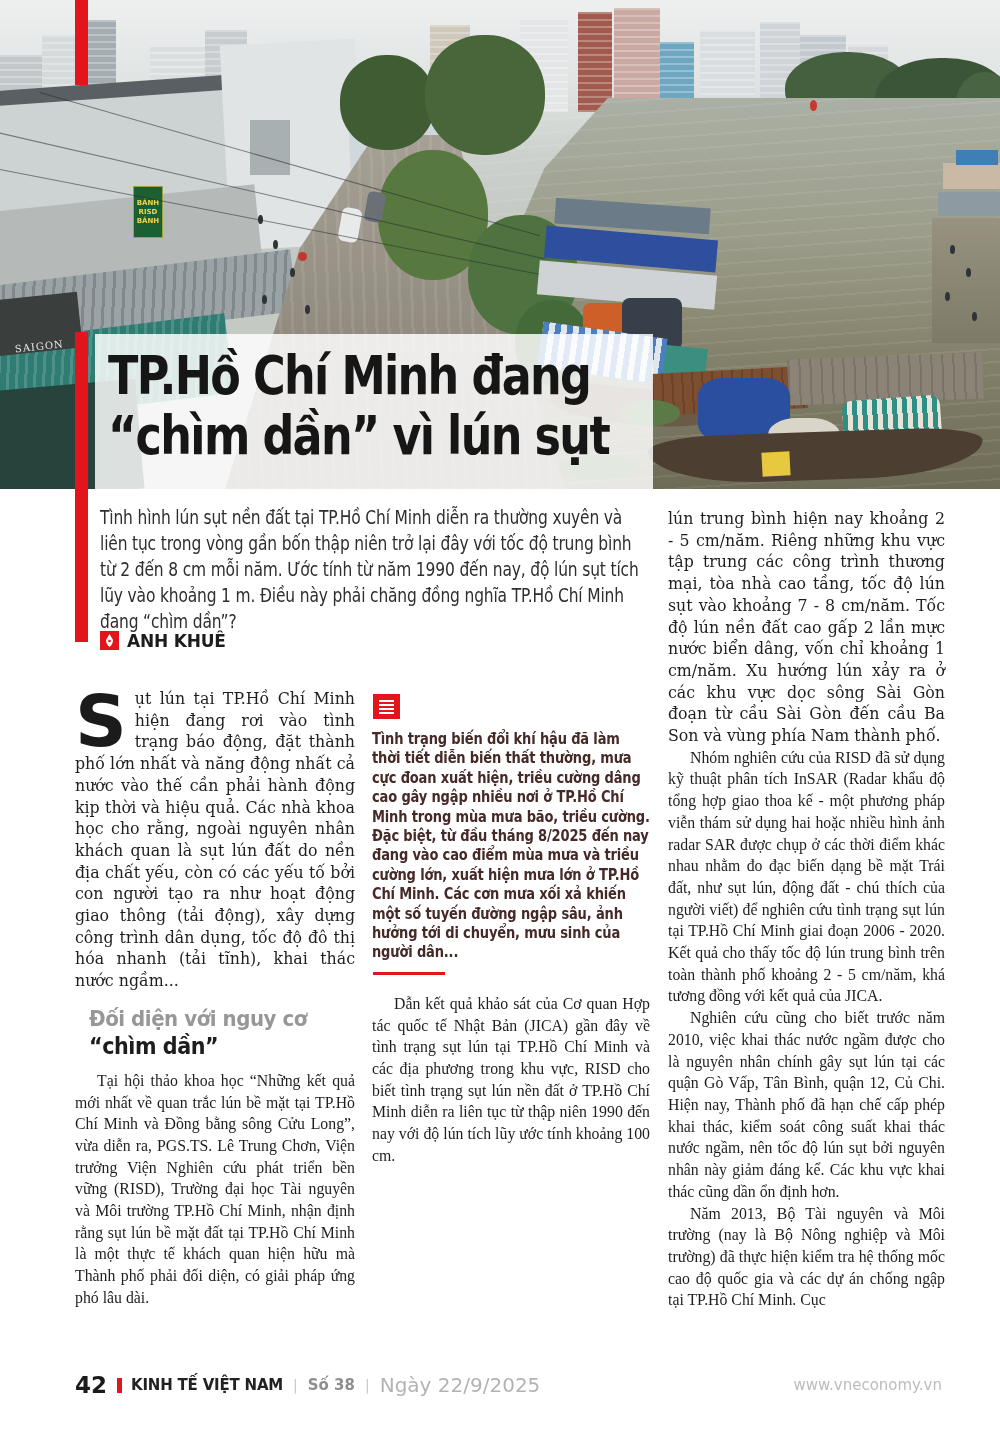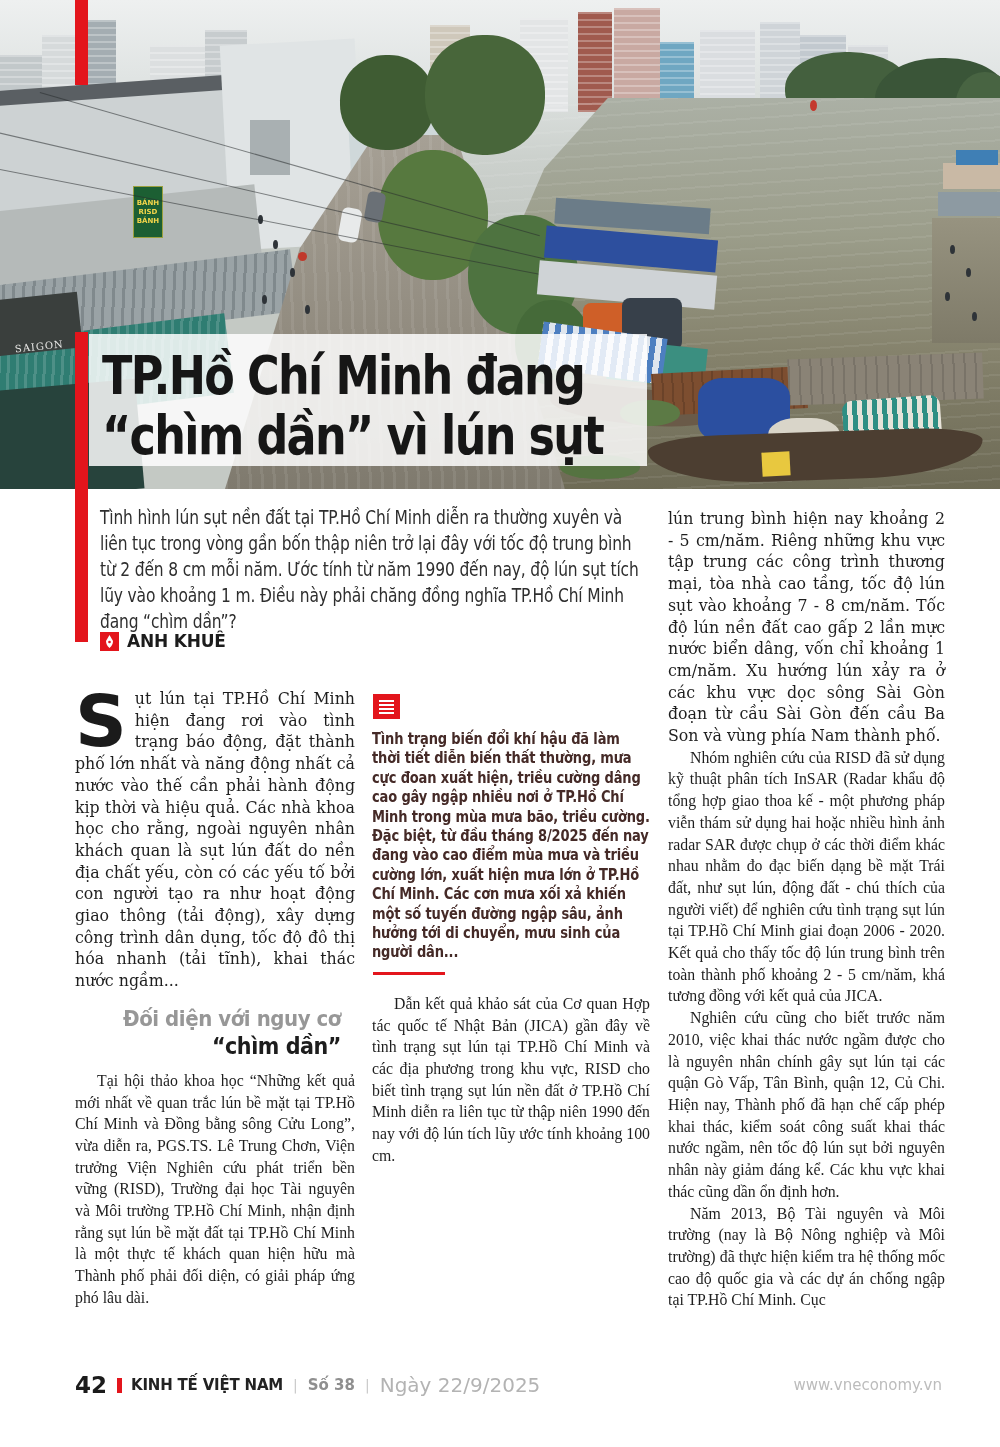--- a/index.html
+++ b/index.html
@@ -9,47 +9,47 @@
 
   
   #photo{position:absolute;left:0;top:0;width:1000px;height:489px;overflow:hidden;
          background:linear-gradient(180deg,#eef0f0 0%,#e0e4e3 16%,#ccd1cd 32%,#c4c9c4 45%);}
   .bld{position:absolute;background-image:repeating-linear-gradient(180deg,rgba(255,255,255,.28) 0 2px,rgba(0,0,0,0) 2px 7px);}
   .blob{position:absolute;border-radius:48%;}
   .wire{position:absolute;height:1px;background:rgba(40,44,46,.55);}
   .dotp{position:absolute;width:5px;height:9px;border-radius:50%;background:#2e3338;}
 
   
-  #band{position:absolute;left:89px;top:334px;width:558px;height:132px;
+  #band{position:absolute;left:95px;top:334px;width:558px;height:155px;
         background:rgba(255,255,255,.84);}
   .hline{font-weight:bold;font-size:53px;line-height:60px;color:#161616;
          letter-spacing:-2px;white-space:nowrap;transform:scaleX(.84);transform-origin:0 50%;}
   #headline{position:absolute;left:13px;top:12px;}
 
   .redbar{position:absolute;left:75px;width:13px;background:#e3151c;}
 
   
   #lead{position:absolute;left:100px;top:504px;width:672px;font-size:19px;line-height:26px;
         color:#2e2e2e;letter-spacing:-.2px;transform:scaleX(.815);transform-origin:0 0;}
-  #author-row{position:absolute;left:100px;top:631px;display:flex;align-items:center;gap:8px;}
+  #author-row{position:absolute;left:100px;top:631px;display:flex;gap:8px;}
   #author-row .pen{width:19px;height:19px;background:#e3151c;display:flex;align-items:center;justify-content:center;}
   #author-row .name{font-weight:bold;font-size:17px;color:#1c1c1c;letter-spacing:-.2px;}
 
   
   .col{position:absolute;width:280px;font-family:"DejaVu Serif","Liberation Serif",serif;
        font-size:15.8px;line-height:21.7px;color:#1e1e1e;text-align:justify;}
   #col1{left:75px;top:688px;}
   #col2{left:372px;top:688px;width:278px;}
   #col3{left:668px;top:508px;width:277px;}
   .para{margin:0;}
   .indent{text-indent:22px;font-family:Liberation Serif, serif;}
   .dropcap{float:left;font-family:"DejaVu Sans","Liberation Sans",sans-serif;font-weight:bold;
            font-size:72px;line-height:58px;color:#1b1b1b;margin:4px 8px 0 0;}
 
-  .subhead{text-align:right;margin:14px 0 10px 0;font-family:"DejaVu Sans","Liberation Sans",sans-serif;}
+  .subhead{text-align:left;margin:14px 0 10px 0;font-family:"DejaVu Sans","Liberation Sans",sans-serif;}
   .subhead .l1{display:block;font-weight:bold;font-size:22px;line-height:26px;color:#979797;
                letter-spacing:-.5px;transform:scaleX(.9);}
   .subhead .l2{display:block;font-weight:bold;font-size:23px;line-height:28px;color:#1d1d1d;
                letter-spacing:-.5px;transform:scaleX(.9);}
 
   
   #quote-box{margin:6px 0 18px 0;}
   #note-icon{width:27px;height:25px;background:#e3151c;margin:0 0 10px 1px;
              display:flex;flex-direction:column;justify-content:center;gap:2px;padding:0;align-items:center;}
   #note-icon i{display:block;width:15px;height:2px;background:#ffffff;}

